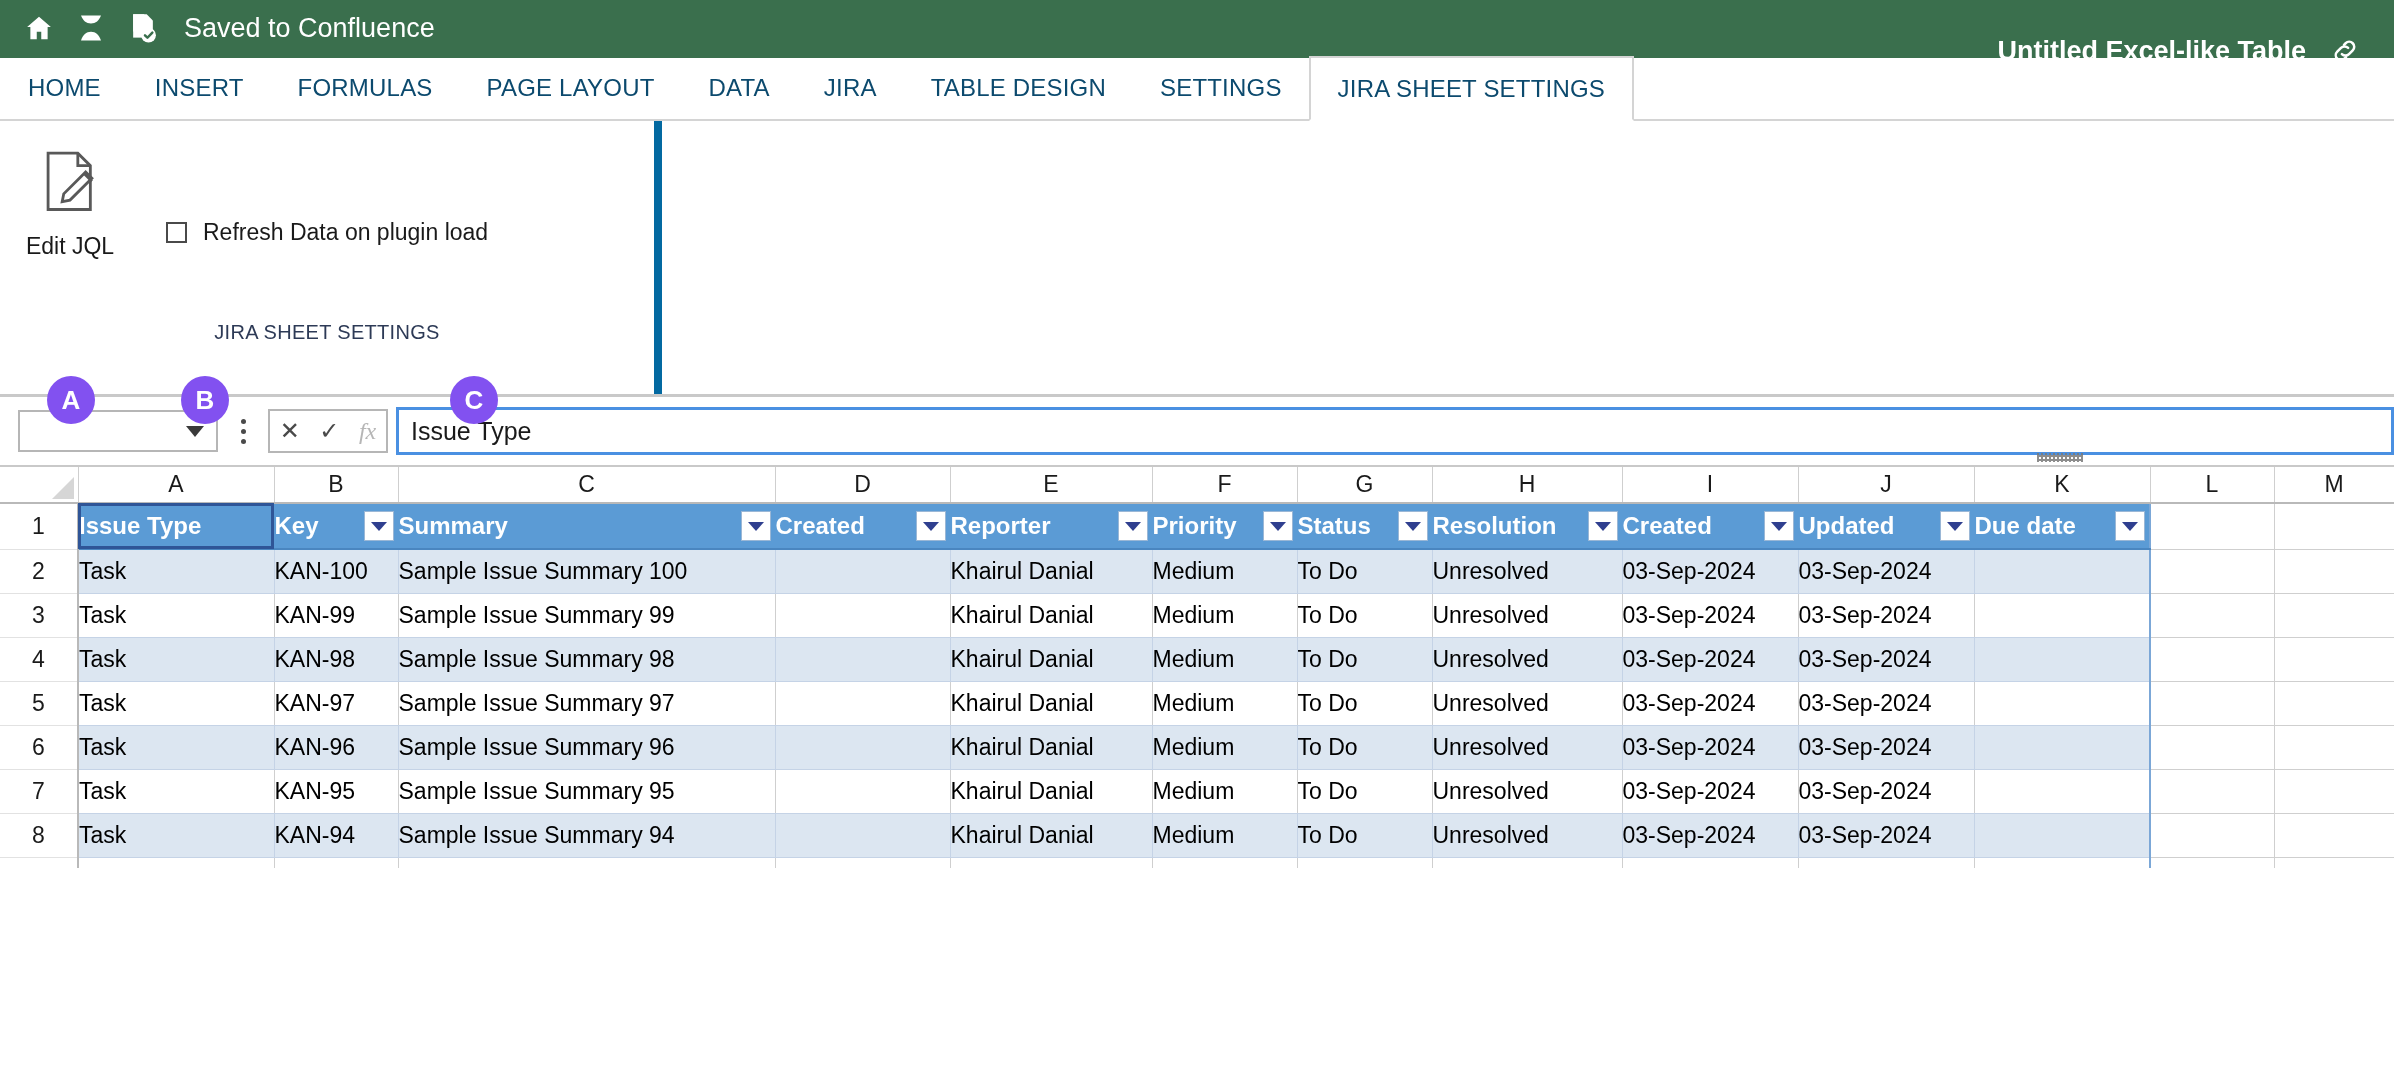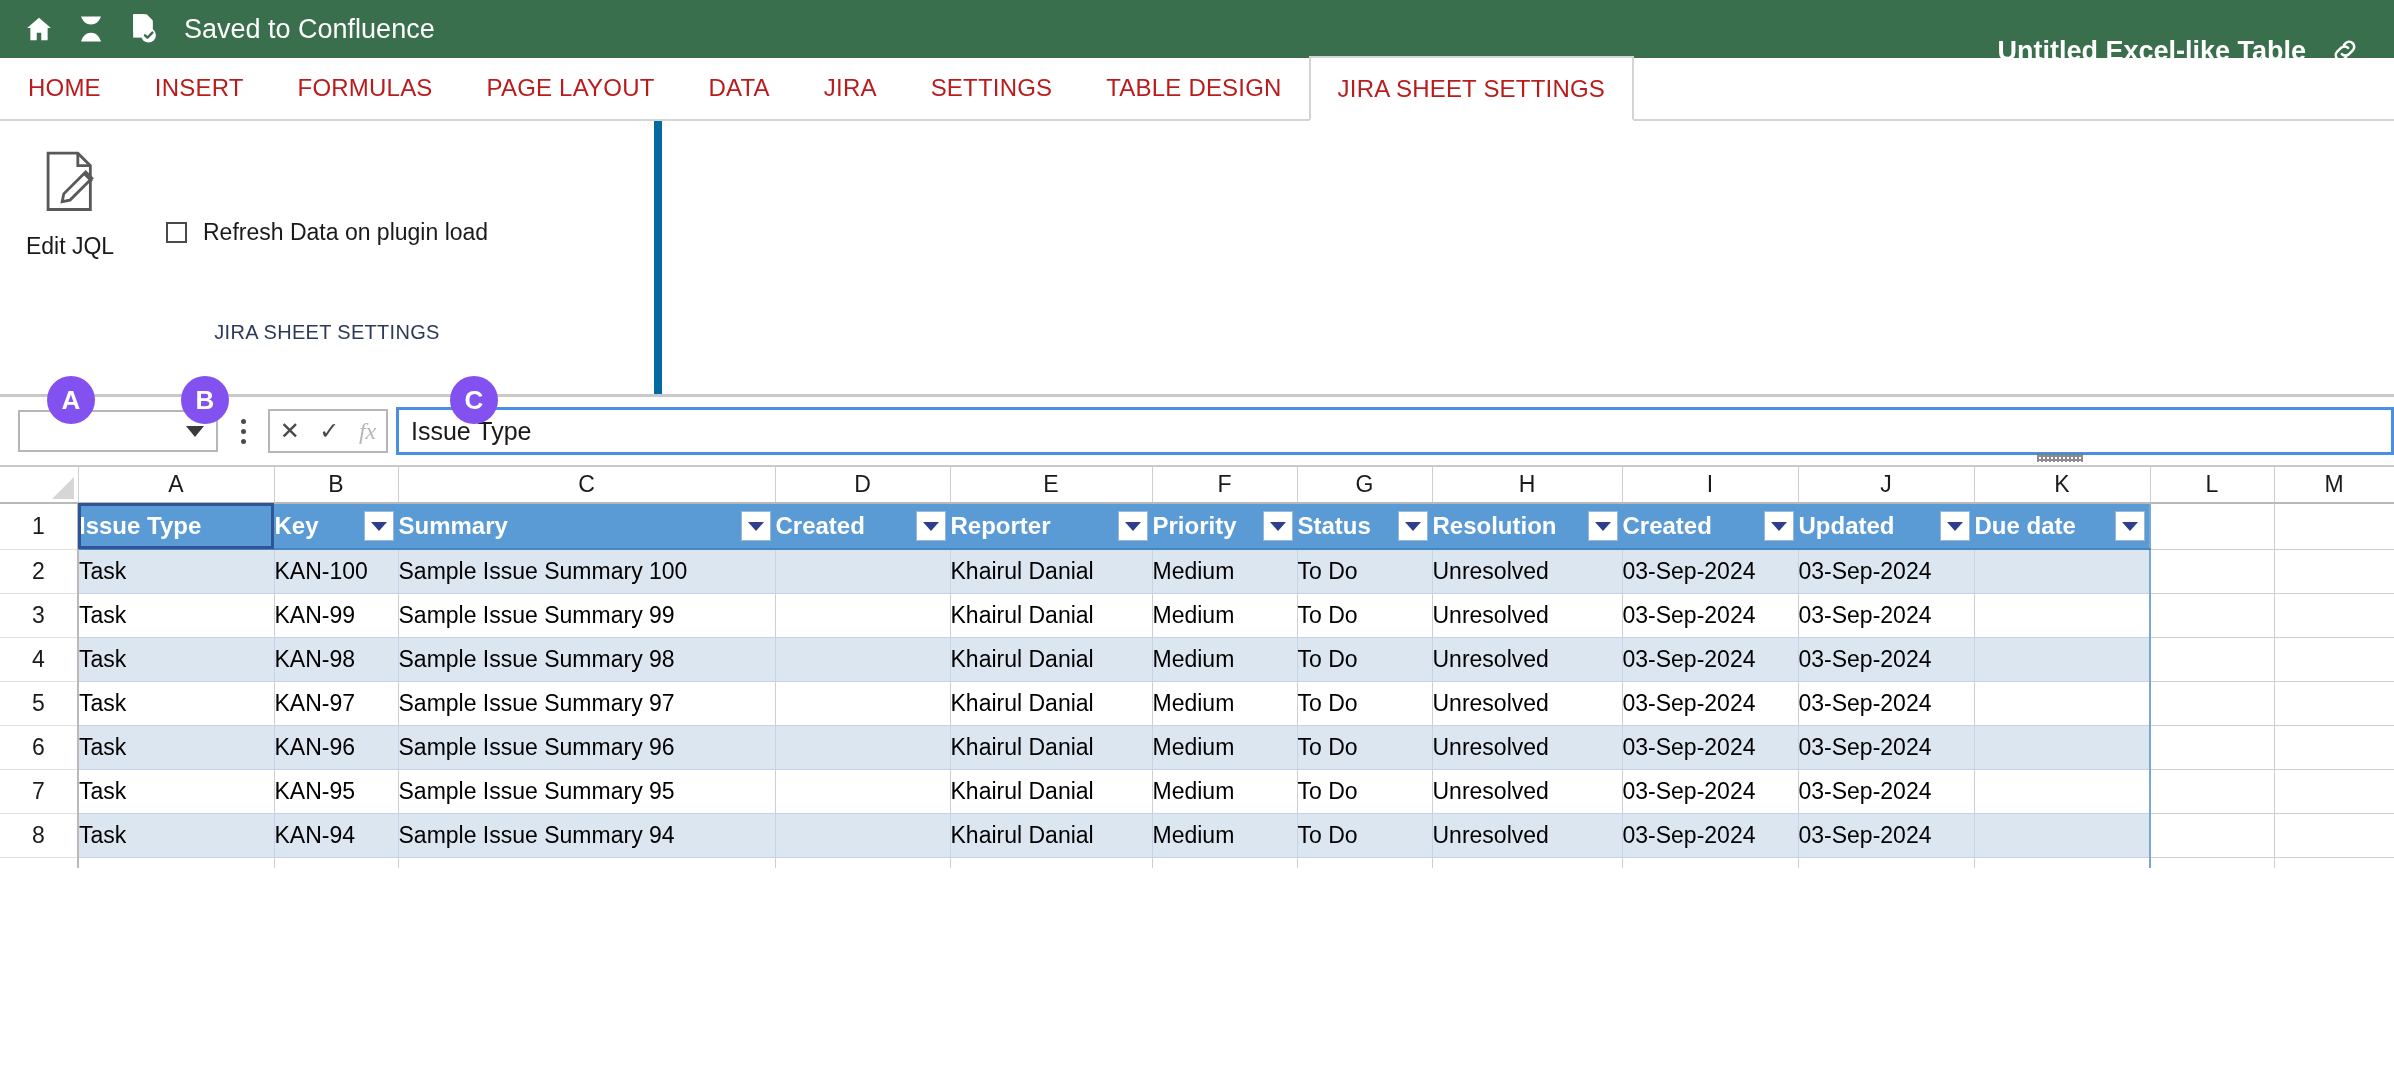--- a/index.html
+++ b/index.html
@@ -12,21 +12,21 @@
 
   
   .topbar {
     height: 58px;
     background: #3a6f4d;
     display: flex;
     align-items: center;
     padding: 0 34px 0 24px;
     position: relative;
   }
-  .topbar-left { display: flex; align-items: center; gap: 22px; }
+  .topbar-left { display: flex; align-items: flex-start; gap: 22px; }
   .tb-icon { display: flex; align-items: center; justify-content: center; cursor: pointer; }
   .saved-label {
     color: #ffffff;
     font-size: 27px;
     margin-left: 4px;
     white-space: nowrap;
   }
   .topbar-right {
     position: absolute;
     right: 34px;
@@ -53,21 +53,21 @@
   }
   .tabstrip::after {
     content: "";
     position: absolute;
     left: 0; right: 0; bottom: -2px;
     height: 2px;
     background: #d4d4d4;
   }
   .tab {
     font-size: 24px;
-    color: #b91c1c;
+    color: #0c4a6e;
     padding: 0 27px;
     height: 63px;
     line-height: 63px;
     white-space: nowrap;
     cursor: pointer;
     letter-spacing: 0.2px;
   }
   .tab:first-child { padding-left: 28px; }
   .tab.active {
     border: 2px solid #d4d4d4;
@@ -367,22 +367,22 @@
   </div>
 </div>
 
 <div class="tabstrip">
   <div class="tab">HOME</div>
   <div class="tab">INSERT</div>
   <div class="tab">FORMULAS</div>
   <div class="tab">PAGE LAYOUT</div>
   <div class="tab">DATA</div>
   <div class="tab">JIRA</div>
+  <div class="tab">TABLE DESIGN</div>
   <div class="tab">SETTINGS</div>
-  <div class="tab">TABLE DESIGN</div>
   <div class="tab active">JIRA SHEET SETTINGS</div>
 </div>
 
 <div class="ribbon">
   <div class="ribbon-group">
     <div class="ribbon-items">
 
       <div class="rib-btn">
         <span class="r-icon">
           <svg width="64" height="72" viewBox="0 0 40 46" fill="none" stroke="#595959" stroke-width="1.8">

